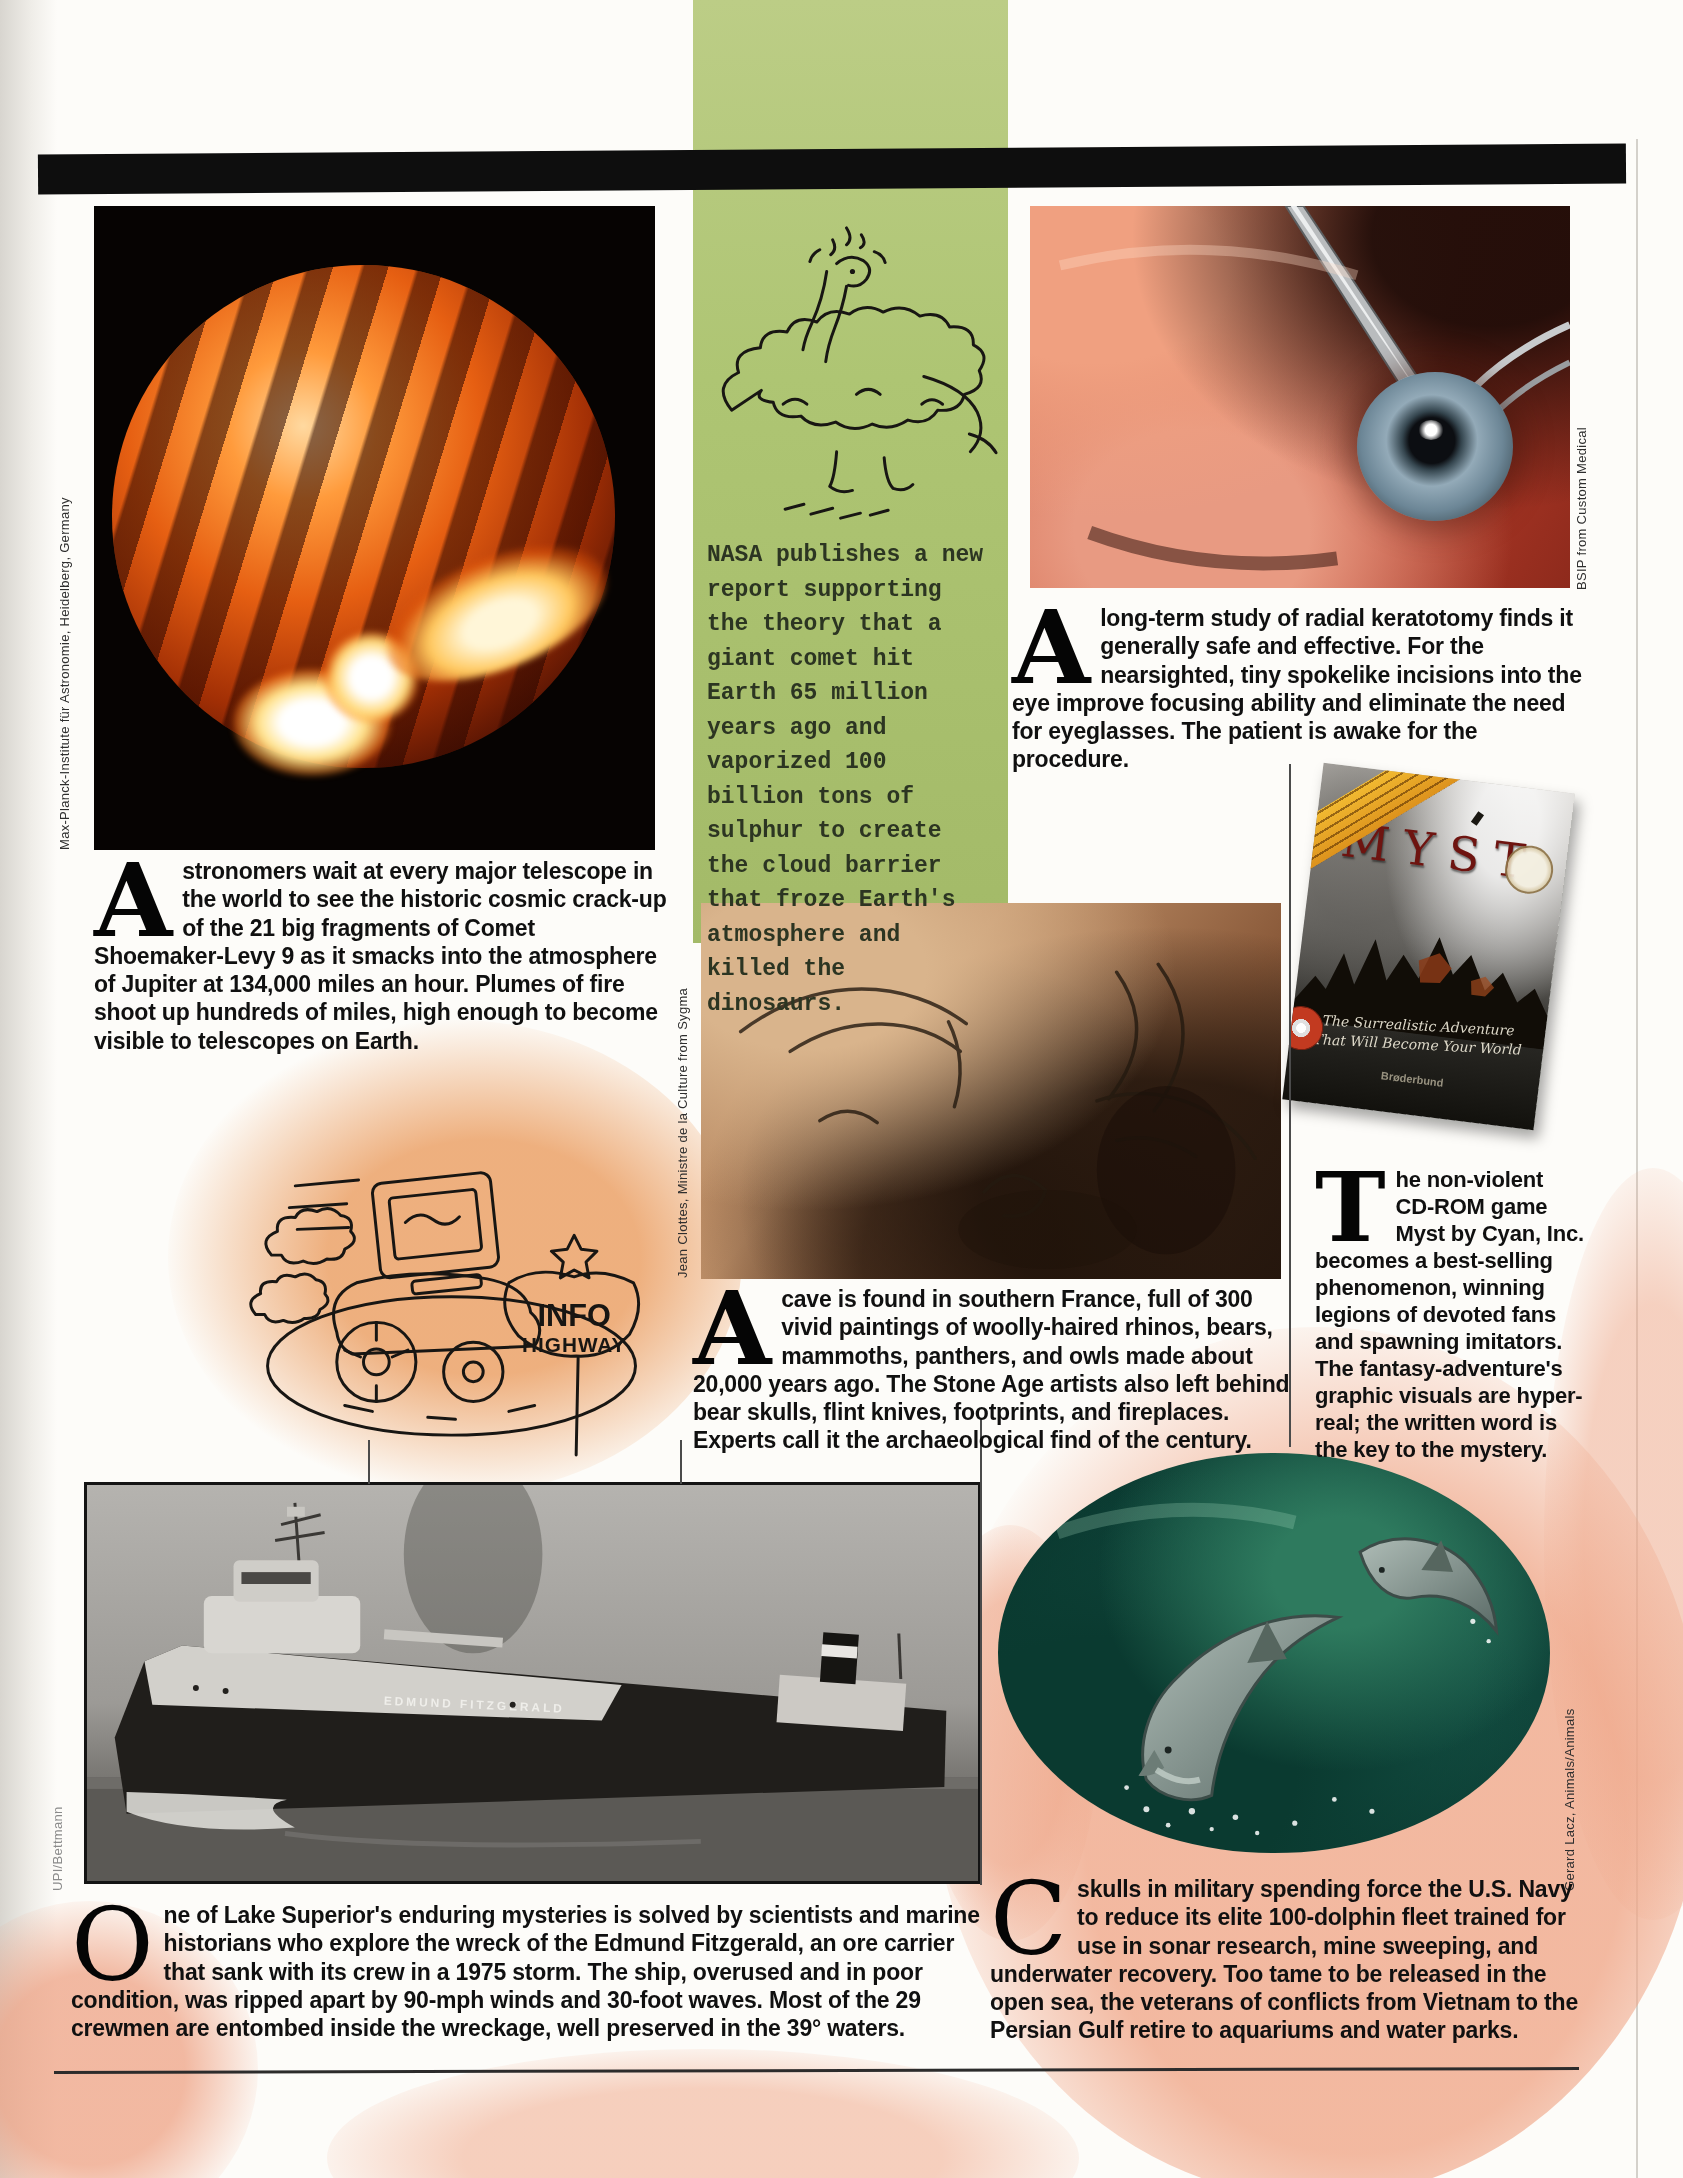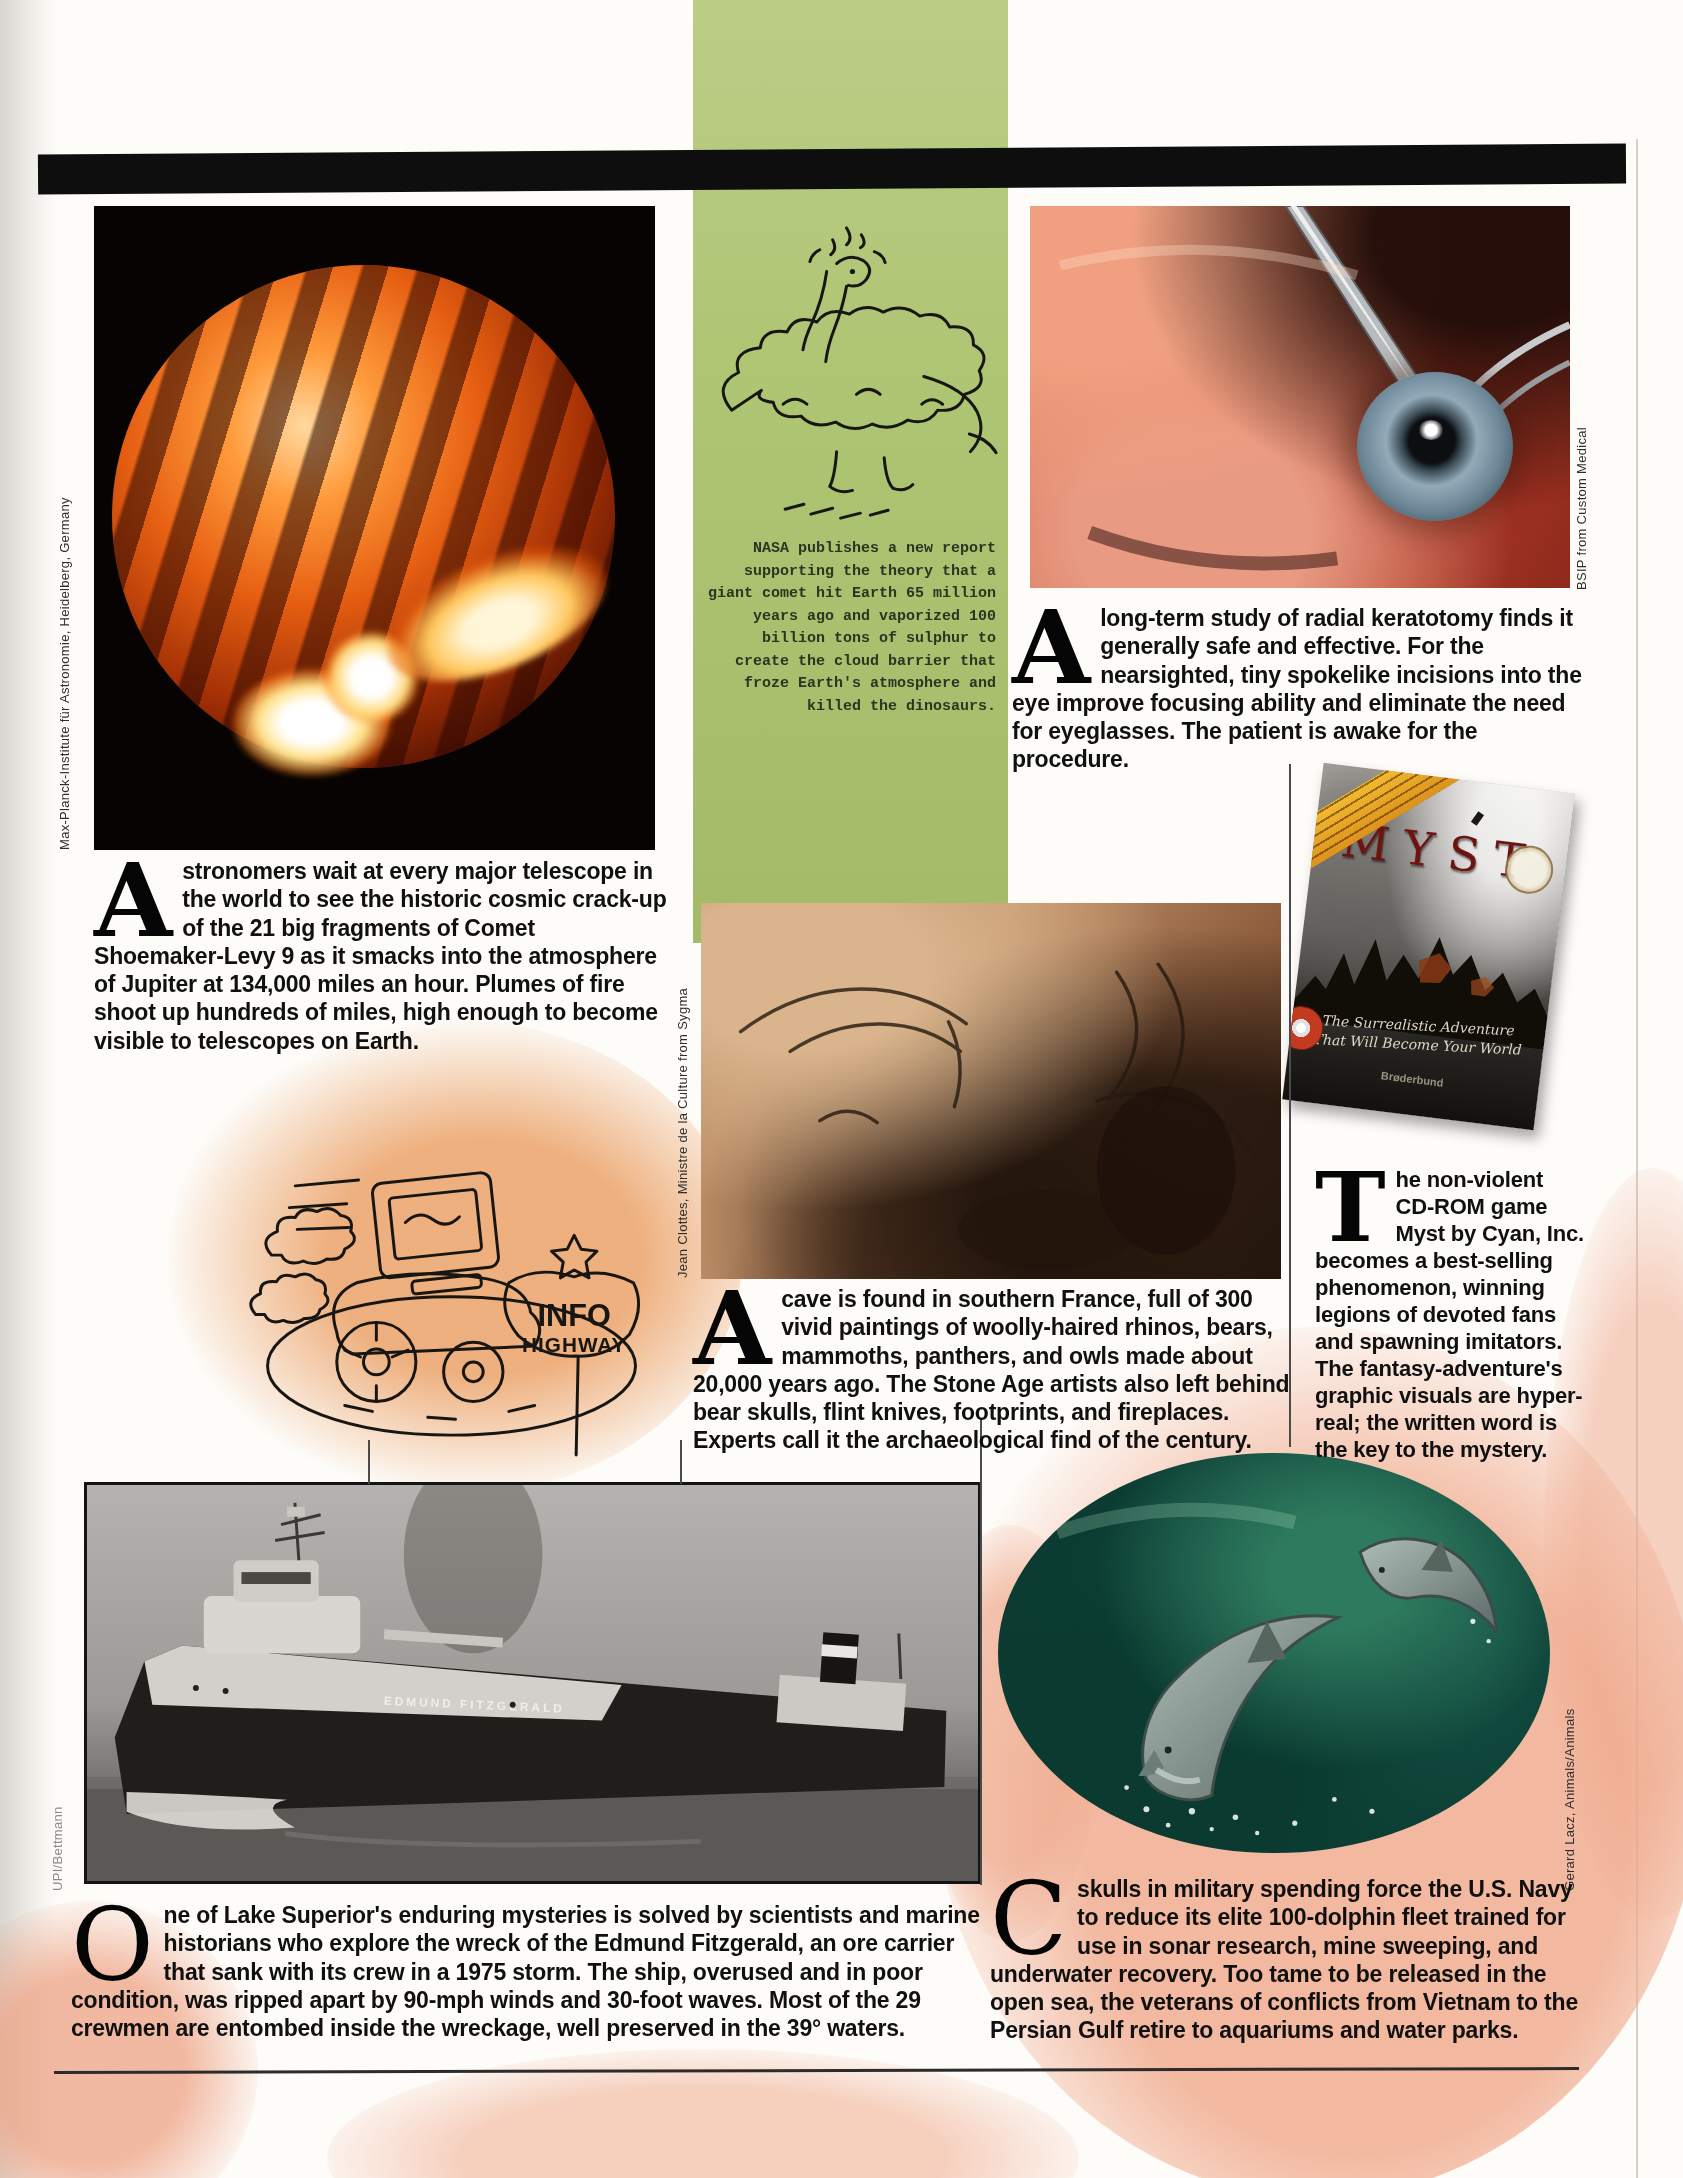--- a/index.html
+++ b/index.html
@@ -77,21 +77,21 @@
   .credit{position:absolute;writing-mode:vertical-rl;transform:rotate(180deg);
      font-size:13px;color:#2e2e2e;letter-spacing:0.3px;white-space:nowrap;z-index:5;
      display:flex;align-items:flex-start;}
   
   .para{position:absolute;font-weight:bold;font-size:23px;line-height:1.23;color:#101010;
      letter-spacing:-0.2px;z-index:5;}
   .dropcap{float:left;font-family:"DejaVu Serif",serif;font-weight:bold;
      font-size:101px;line-height:0.72;margin:8px 10px 0 0;color:#050505;}
   .dropcap.light{font-weight:normal;}
   .typewriter{position:absolute;font-family:"Liberation Mono","DejaVu Sans Mono",monospace;
-     font-size:15px;line-height:1.5;font-weight:bold;z-index:5;text-align:right;}
+     font-size:23px;line-height:1.5;font-weight:bold;z-index:5;}
   .tw-green{color:#2c3522;}
   .tw-white{color:#3a372f;}
   
   .glow{position:absolute;border-radius:50%;z-index:1;}
   .glow-orange{left:168px;top:1020px;width:574px;height:475px;
      background:radial-gradient(ellipse at 55% 50%, rgba(233,150,85,0.75) 0 35%, rgba(233,150,85,0) 72%);}
   .glow-pink-br{left:931px;top:1327px;width:772px;height:871px;
      background:radial-gradient(ellipse at 55% 58%, rgba(240,168,138,0.8) 0 45%, rgba(240,168,138,0) 75%);}
   .glow-pink-bl{left:-79px;top:1901px;width:337px;height:337px;
      background:radial-gradient(circle, rgba(238,162,132,0.75) 0 40%, rgba(238,162,132,0) 75%);}

